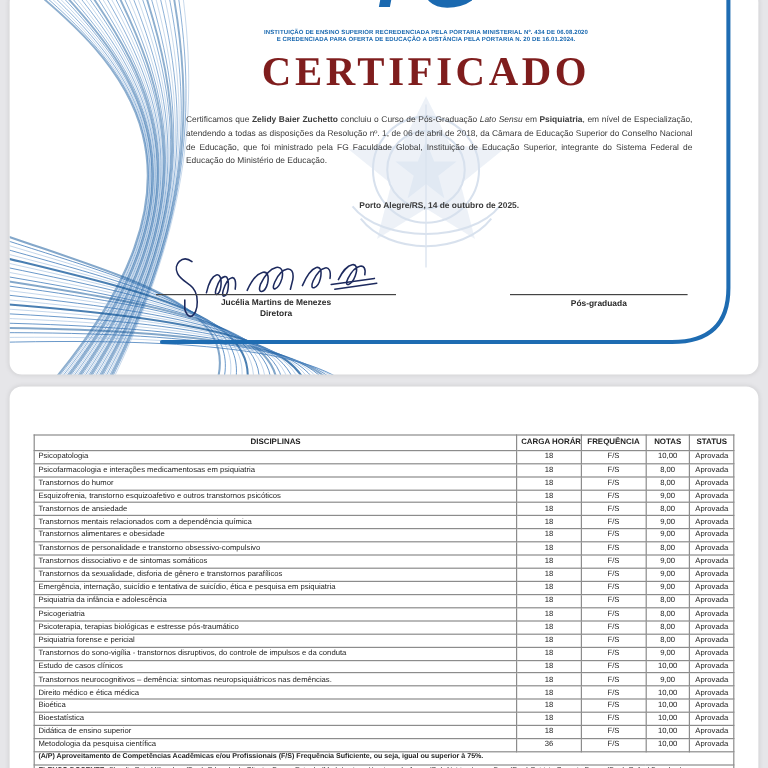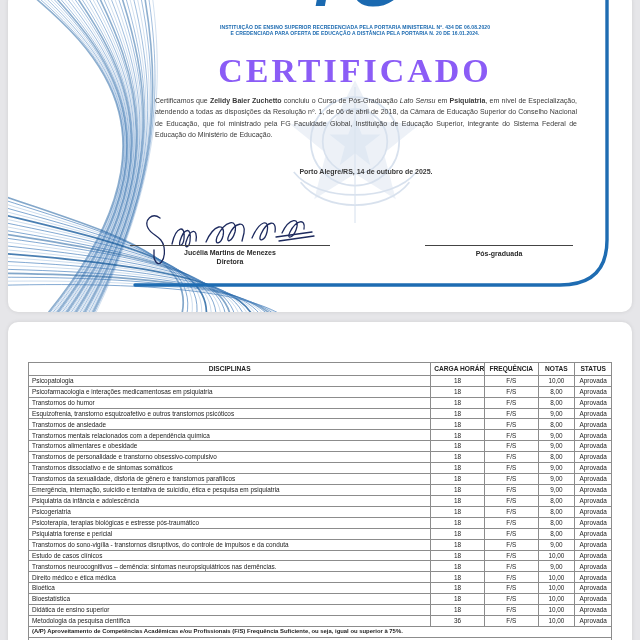--- a/index.html
+++ b/index.html
@@ -21,22 +21,22 @@
   .fg-logo {
     font-family:"Liberation Sans", sans-serif; font-weight:bold; font-style:italic;
     font-size:64px; line-height:64px; color:#1a69b0; position:relative; top:-40px;
     letter-spacing:-4px;
   }
   .accreditation {
     margin-top:5px; color:#1a69b0; font-weight:bold; font-size:5px; line-height:6px;
     letter-spacing:.1px;
   }
   .cert-title {
-    margin-top:17px; font-family:"Liberation Serif", serif; font-weight:bold;
-    font-size:34px; line-height:36px; color:#8b5cf6; letter-spacing:3px;
+    margin-top:7px; font-family:"Liberation Serif", serif; font-weight:bold;
+    font-size:34px; line-height:36px; color:#7f1d1d; letter-spacing:3px;
   }
 
   .coat-watermark { position:absolute; left:262px; top:78px; width:170px; height:170px; opacity:.30; }
 
   .cert-body {
     position:absolute; left:147px; top:103px; width:422px;
     font-size:7px; line-height:11.4px; color:#3a3a3a; text-align:justify;
   }
   .b { font-weight:bold; } .i { font-style:italic; }
 

